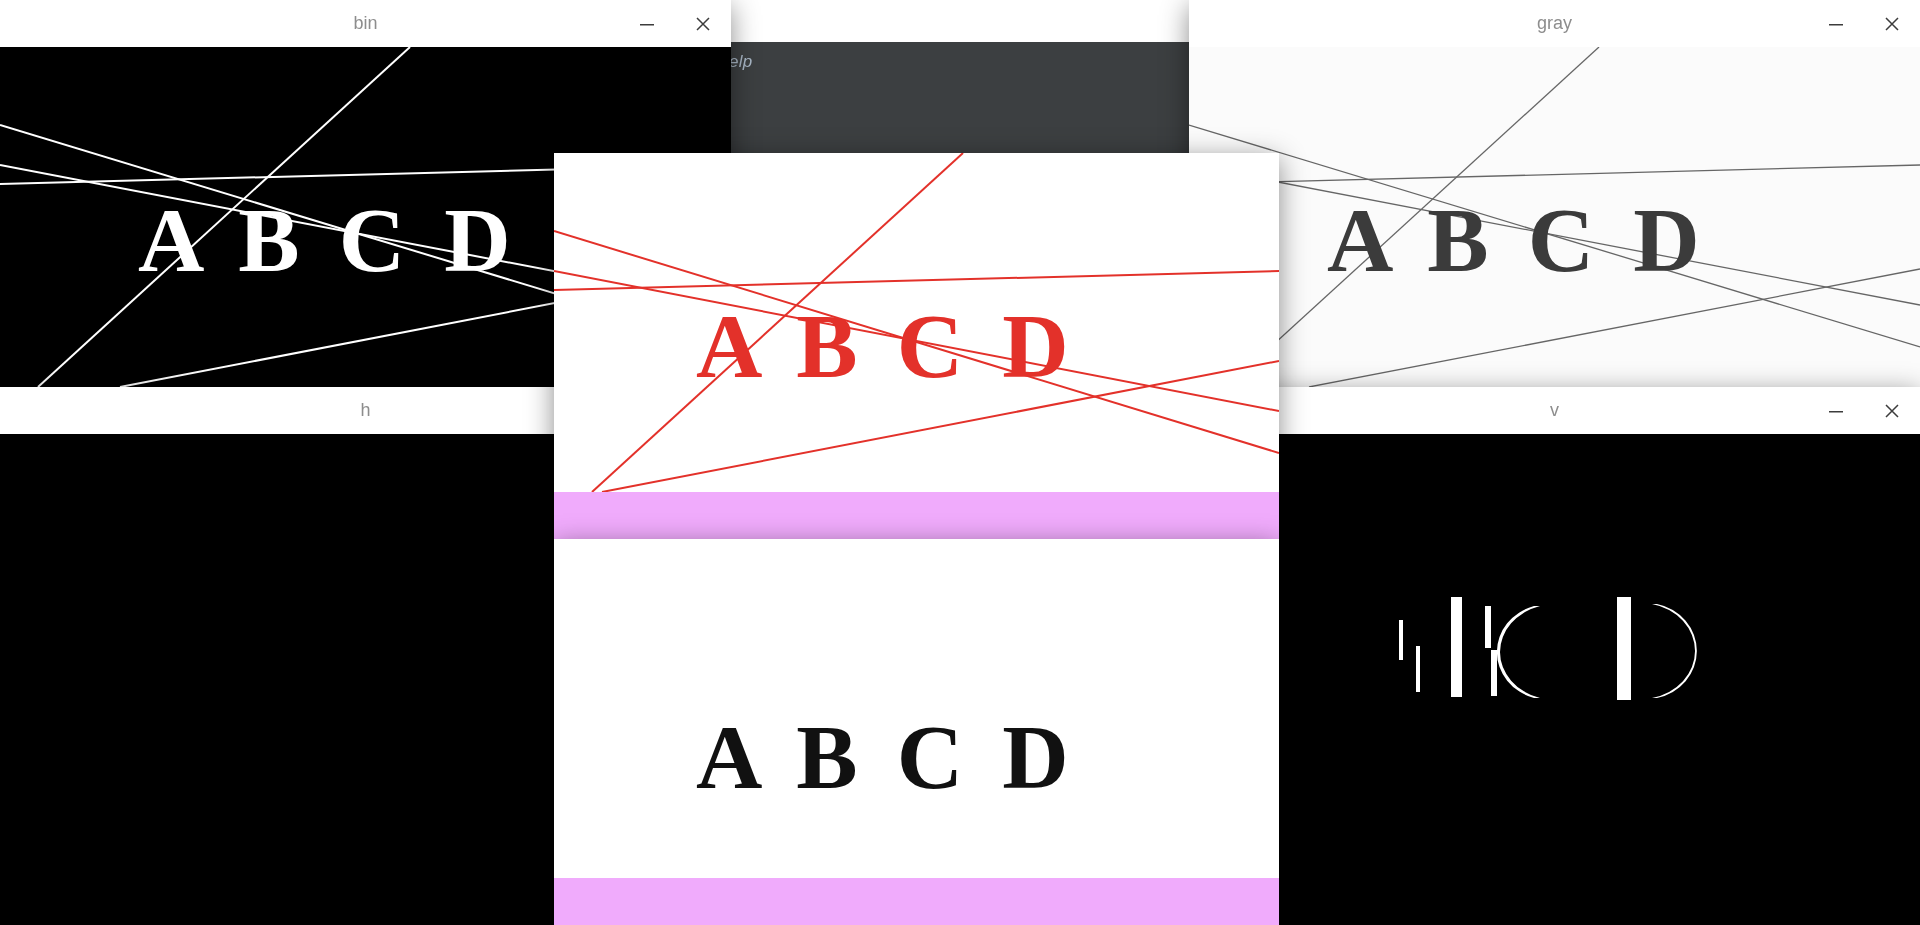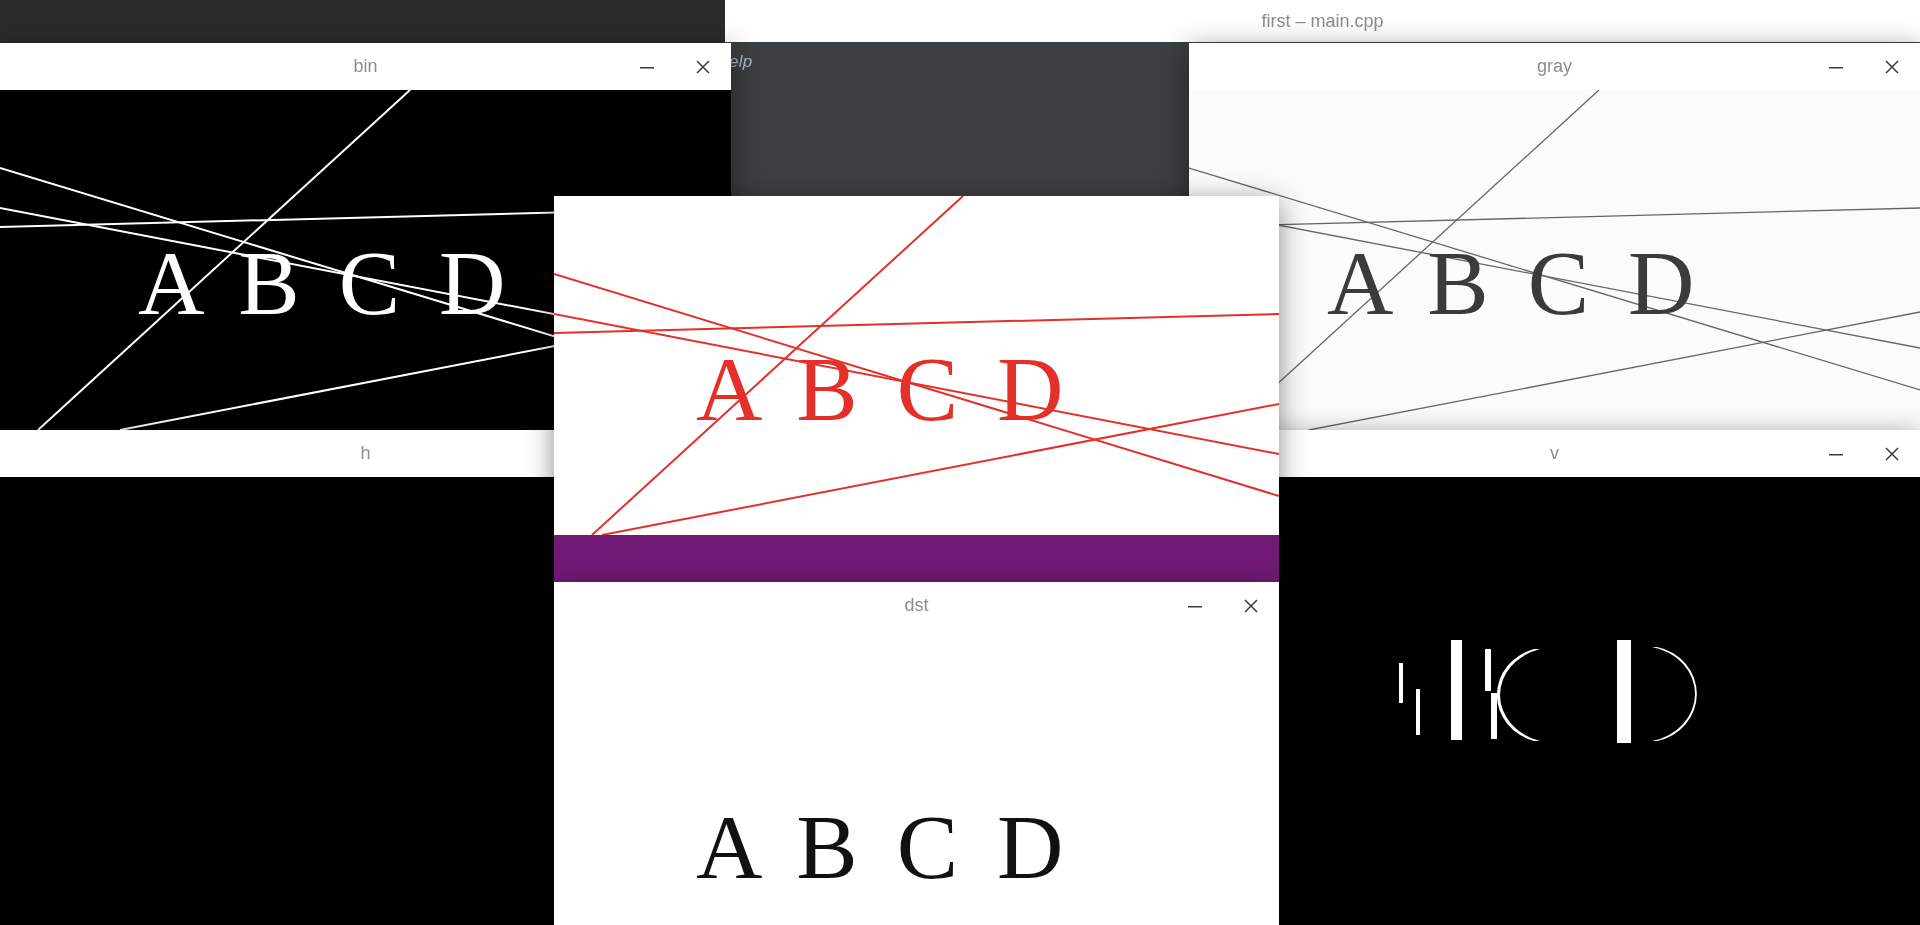--- a/index.html
+++ b/index.html
@@ -4,42 +4,42 @@
 <style>
   * { box-sizing: border-box; margin:0; padding:0; }
   html,body{
     width:1920px; height:925px; overflow:hidden;
     background:#2b2b2b;
     font-family:"Liberation Sans", sans-serif;
   }
   #root{ position:relative; width:1920px; height:925px; overflow:hidden; }
 
   
-  .cvwin{ position:absolute; background:#701a75;margin-top:43px; }
+  .cvwin{ position:absolute; background:#f0abfc; }
   .cvwin .titlebar{
     position:relative; height:47px; background:#fff;
     display:flex; align-items:center; justify-content:center;
     font-size:18px; color:#8d8d8d; overflow:hidden;
   }
   .cvwin .titlebar .title{ pointer-events:none; }
   .cvwin .wbtns{
     position:absolute; right:0; top:0; height:47px;
     display:flex; align-items:center;
   }
   .cvwin .wbtn{
     width:56px; height:47px; display:flex; align-items:center; justify-content:center;
     color:#3c3c3c; font-size:20px; line-height:1;
   }
   .cvwin .wbtn svg{ display:block; }
   .cvwin .canvas{ position:relative; overflow:hidden; }
   .cvwin.shadowed{ box-shadow:0 6px 26px rgba(0,0,0,.45); }
 
   .letters{
     position:absolute; white-space:nowrap;
-    font-family:"Liberation Serif", serif; font-weight:400;
+    font-family:"Liberation Serif", serif; font-weight:700;
   }
 
   svg.lines{ position:absolute; left:0; top:0; }
 
   
   #ide{ position:absolute; background:#3c3f41; }
   #ide .ide-titlebar{
     height:42px; background:#fff; color:#8d8d8d; font-size:18px;
     display:flex; align-items:center; justify-content:center;
   }
@@ -308,33 +308,18 @@
           <line x1="409" y1="0" x2="38" y2="339"></line>
           <line x1="0" y1="78" x2="725" y2="300"></line>
           <line x1="48" y1="339" x2="725" y2="208"></line>
         </g>
       </svg>
       <span class="letters" style="left:142px; top:140px; font-size:92px; color:#e3312a; letter-spacing:8px;">A B C D</span>
     </div>
   </div>
 
   <div class="cvwin shadowed" style="left:554px; top:539px; width:725px; height:386px;">
-    <div class="titlebar">
-      <span class="title">dst</span>
-      <span class="wbtns">
-        <span class="wbtn">
-          <svg width="20" height="14" viewBox="0 0 20 14">
-              <rect x="3" y="7" width="14" height="1.5" fill="#3c3c3c"></rect>
-            </svg>
-        </span>
-        <span class="wbtn">
-          <svg width="20" height="20" viewBox="0 0 20 20">
-              <path d="M4 4 L16 16 M16 4 L4 16" stroke="#3c3c3c" stroke-width="1.5"></path>
-            </svg>
-        </span>
-      </span>
-    </div>
     <div class="canvas" style="width:725px; height:339px; background:#fff;">
       <span class="letters" style="left:142px; top:165px; font-size:92px; color:#111; letter-spacing:8px;">A B C D</span>
     </div>
   </div>
 
 </div>
 
 </body></html>

